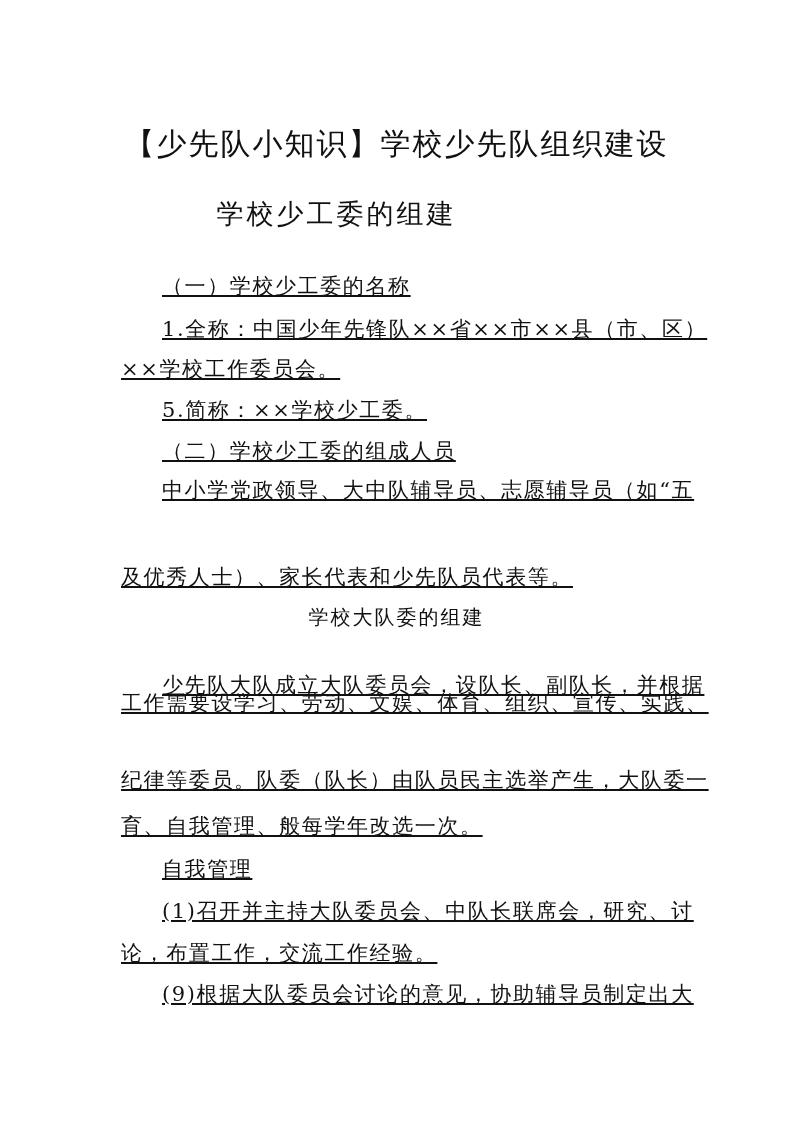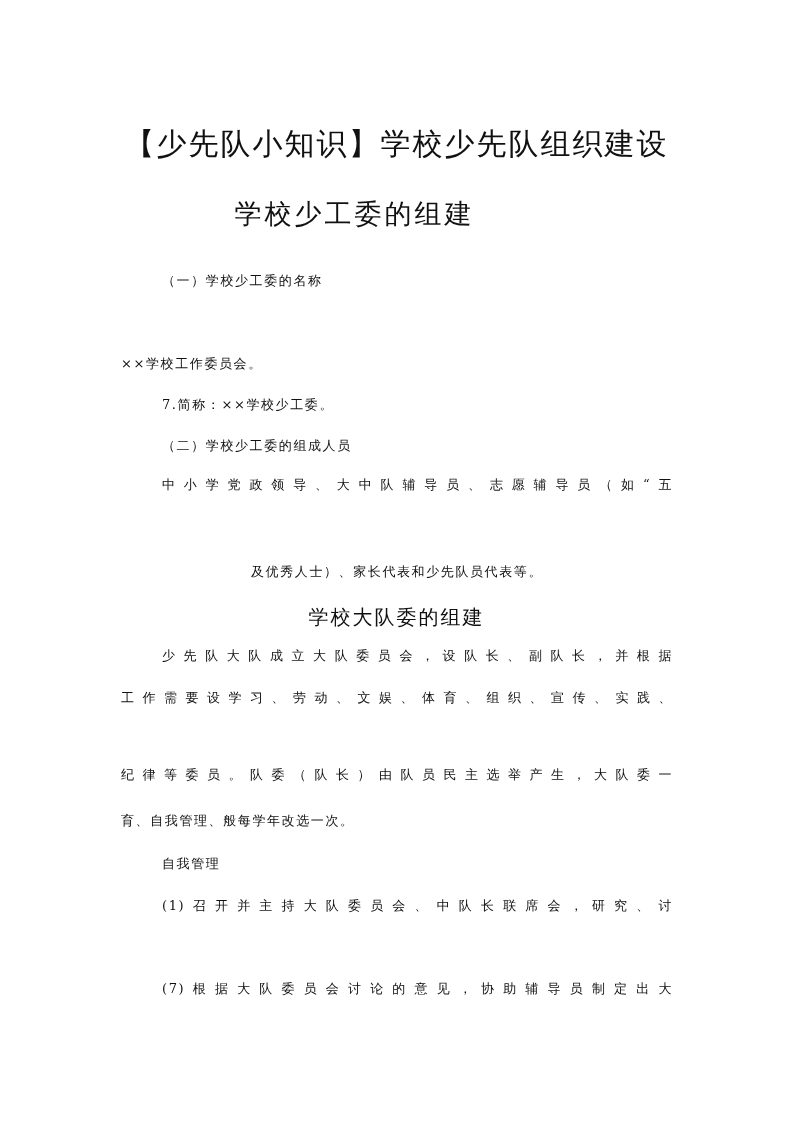--- a/index.html
+++ b/index.html
@@ -2,54 +2,56 @@
 <html><head>
 <meta charset="utf-8">
 <style>
   html, body { margin: 0; padding: 0; background: #ffffff; }
   body { width: 793px; height: 1122px; position: relative; overflow: hidden;
          font-family: "DejaVu Serif", "Liberation Serif", serif; color: #111; }
   .page { position: absolute; left: 0; top: 0; width: 793px; height: 1122px; }
   .title { position: absolute; left: 0; width: 793px; text-align: center;
            font-size: 30px; letter-spacing: 2px; font-family: "DejaVu Sans", sans-serif; font-weight: normal; }
   .subtitle { position: absolute; left: 0; width: 673px; text-align: center;
-           font-size: 27px; letter-spacing: 3px; font-family: "DejaVu Sans", sans-serif; padding-left: 18px; }
+           font-size: 27px; letter-spacing: 3px; font-family: "DejaVu Sans", sans-serif; }
   .section-head { position: absolute; left: 0; width: 793px; text-align: center;
            font-size: 20px; letter-spacing: 2px; font-family: "DejaVu Sans", sans-serif; }
-  .line { position: absolute; left: 121px; width: 552px; font-size: 13px;
-          white-space: nowrap; letter-spacing: 1.6px; }
+  .line { position: absolute; left: 121px; width: 552px; font-size: 21px;
+          white-space: nowrap; letter-spacing: 1.6px; text-decoration: underline; }
   .line.justify { text-align: justify; text-align-last: justify; }
   .indent { left: 162px; width: 511px; }
 </style>
 </head>
 <body>
 
 <div class="page">
 
   <div class="title" style="top:124px;">【少先队小知识】学校少先队组织建设</div>
 
   <div class="subtitle" style="top:196px;">学校少工委的组建</div>
 
   <div class="line indent" style="top:272px;">（一）学校少工委的名称</div>
 
+  <div class="line indent justify" style="top:315px;">1.全称：中国少年先锋队××省××市××县（市、区）</div>
   <div class="line" style="top:355px;">××学校工作委员会。</div>
 
-  <div class="line indent" style="top:396px;">7.简称：××学校少工委。</div>
+  <div class="line indent" style="top:396px;">5.简称：××学校少工委。</div>
 
   <div class="line indent" style="top:437px;">（二）学校少工委的组成人员</div>
 
   <div class="line indent justify" style="top:476px;">中小学党政领导、大中队辅导员、志愿辅导员（如“五</div>
-  <div class="line" style="top:563px;text-align:center;">及优秀人士）、家长代表和少先队员代表等。</div>
+  <div class="line" style="top:563px;">及优秀人士）、家长代表和少先队员代表等。</div>
 
   <div class="section-head" style="top:604px;">学校大队委的组建</div>
 
-  <div class="line indent justify" style="top:647px;">少先队大队成立大队委员会，设队长、副队长，并根据</div>
+  <div class="line indent justify" style="top:671px;">少先队大队成立大队委员会，设队长、副队长，并根据</div>
   <div class="line justify" style="top:689px;">工作需要设学习、劳动、文娱、体育、组织、宣传、实践、</div>
   <div class="line justify" style="top:730px;margin-top:36px;">纪律等委员。队委（队长）由队员民主选举产生，大队委一</div>
   <div class="line" style="top:812px;">育、自我管理、般每学年改选一次。</div>
 
   <div class="line indent" style="top:855px;">自我管理</div>
 
   <div class="line indent justify" style="top:897px;">(1)召开并主持大队委员会、中队长联席会，研究、讨</div>
+  <div class="line" style="top:939px;">论，布置工作，交流工作经验。</div>
 
-  <div class="line indent justify" style="top:980px;">(7)根据大队委员会讨论的意见，协助辅导员制定出大</div>
+  <div class="line indent justify" style="top:980px;">(9)根据大队委员会讨论的意见，协助辅导员制定出大</div>
 
 </div>
 
 </body></html>

